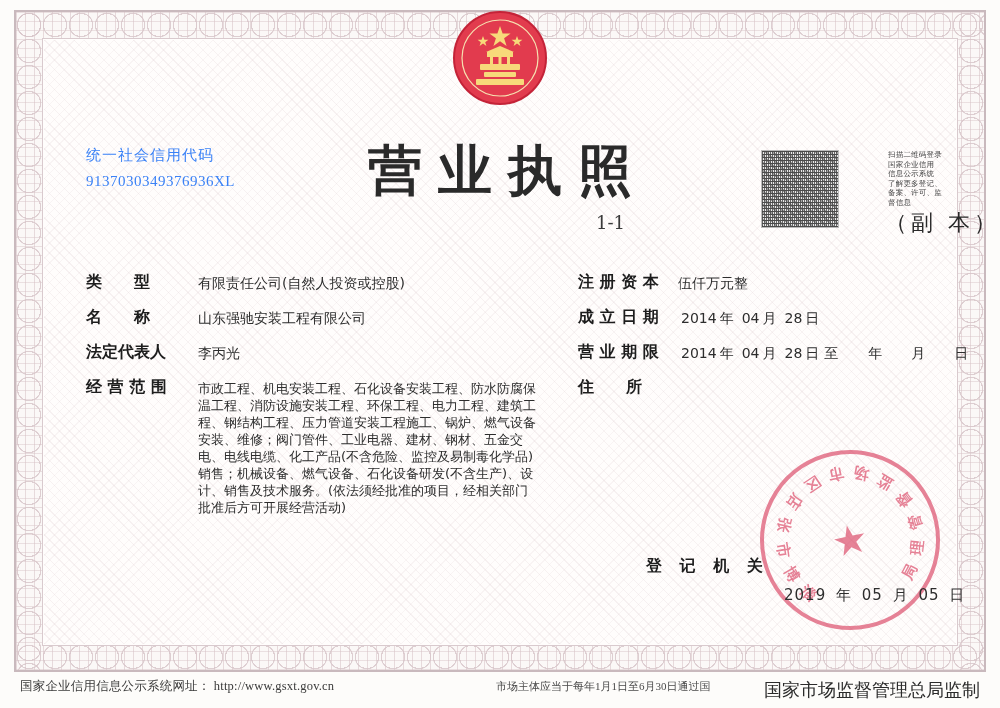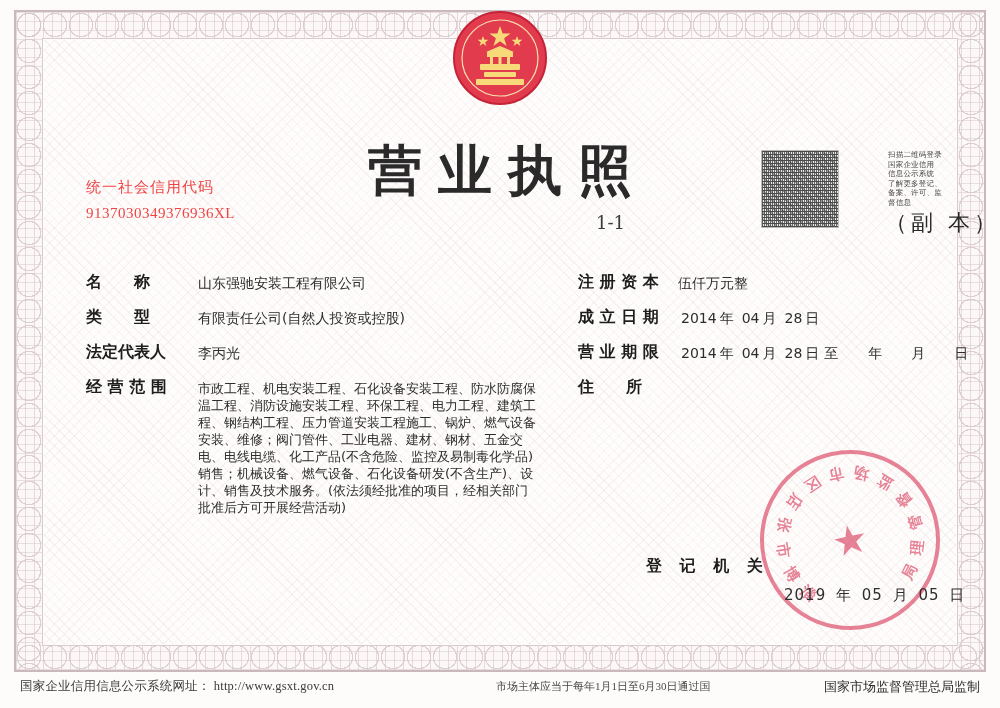--- a/index.html
+++ b/index.html
@@ -114,22 +114,21 @@
     font-size: 18px;
     color: #3a3a3a;
     font-family: "DejaVu Serif", "Liberation Serif", serif;
   }
 
   
   .code-block {
     position: absolute;
     left: 86px;
     top: 146px;
-    color: #ef4444;
-    margin-top: 32px;
+    color: #3b82f6;
   }
   .code-label {
     font-size: 15px;
     letter-spacing: 1px;
     font-family: "DejaVu Sans", sans-serif;
     margin-bottom: 8px;
   }
   .code-value {
     font-size: 15px;
     letter-spacing: .5px;
@@ -297,21 +296,21 @@
     position: absolute;
     left: 480px;
     top: 1px;
     font-size: 11px;
     color: #4a4a4a;
   }
   .footer-right {
     position: absolute;
     right: 4px;
     top: 0;
-    font-size: 13px;
+    font-size: 18px;
     color: #2b2b2b;
   }
 </style>
 </head>
 <body>
 
 <div id="license">
 
   <div class="border-outer">
     <div class="border-scallop-top"></div>
@@ -354,26 +353,26 @@
   <div class="qr"></div>
   <div class="qr-note" style="white-space:pre-line">扫描二维码登录
 国家企业信用
 信息公示系统
 了解更多登记、
 备案、许可、监
 督信息</div>
 
   <div class="fields-left">
     <div class="row">
+      <div class="row-label lab-left">类　　型</div>
+      <div class="row-value big">有限责任公司(自然人投资或控股)</div>
+    </div>
+    <div class="row">
       <div class="row-label lab-left">名　　称</div>
       <div class="row-value big">山东强驰安装工程有限公司</div>
-    </div>
-    <div class="row">
-      <div class="row-label lab-left">类　　型</div>
-      <div class="row-value big">有限责任公司(自然人投资或控股)</div>
     </div>
     <div class="row">
       <div class="row-label lab-left">法定代表人</div>
       <div class="row-value big">李丙光</div>
     </div>
     <div class="row">
       <div class="row-label lab-left">经 营 范 围</div>
       <div class="row-value scope-text">市政工程、机电安装工程、石化设备安装工程、防水防腐保温工程、消防设施安装工程、环保工程、电力工程、建筑工程、钢结构工程、压力管道安装工程施工、锅炉、燃气设备安装、维修；阀门管件、工业电器、建材、钢材、五金交电、电线电缆、化工产品(不含危险、监控及易制毒化学品)销售；机械设备、燃气设备、石化设备研发(不含生产)、设计、销售及技术服务。(依法须经批准的项目，经相关部门批准后方可开展经营活动)</div>
     </div>
   </div>

